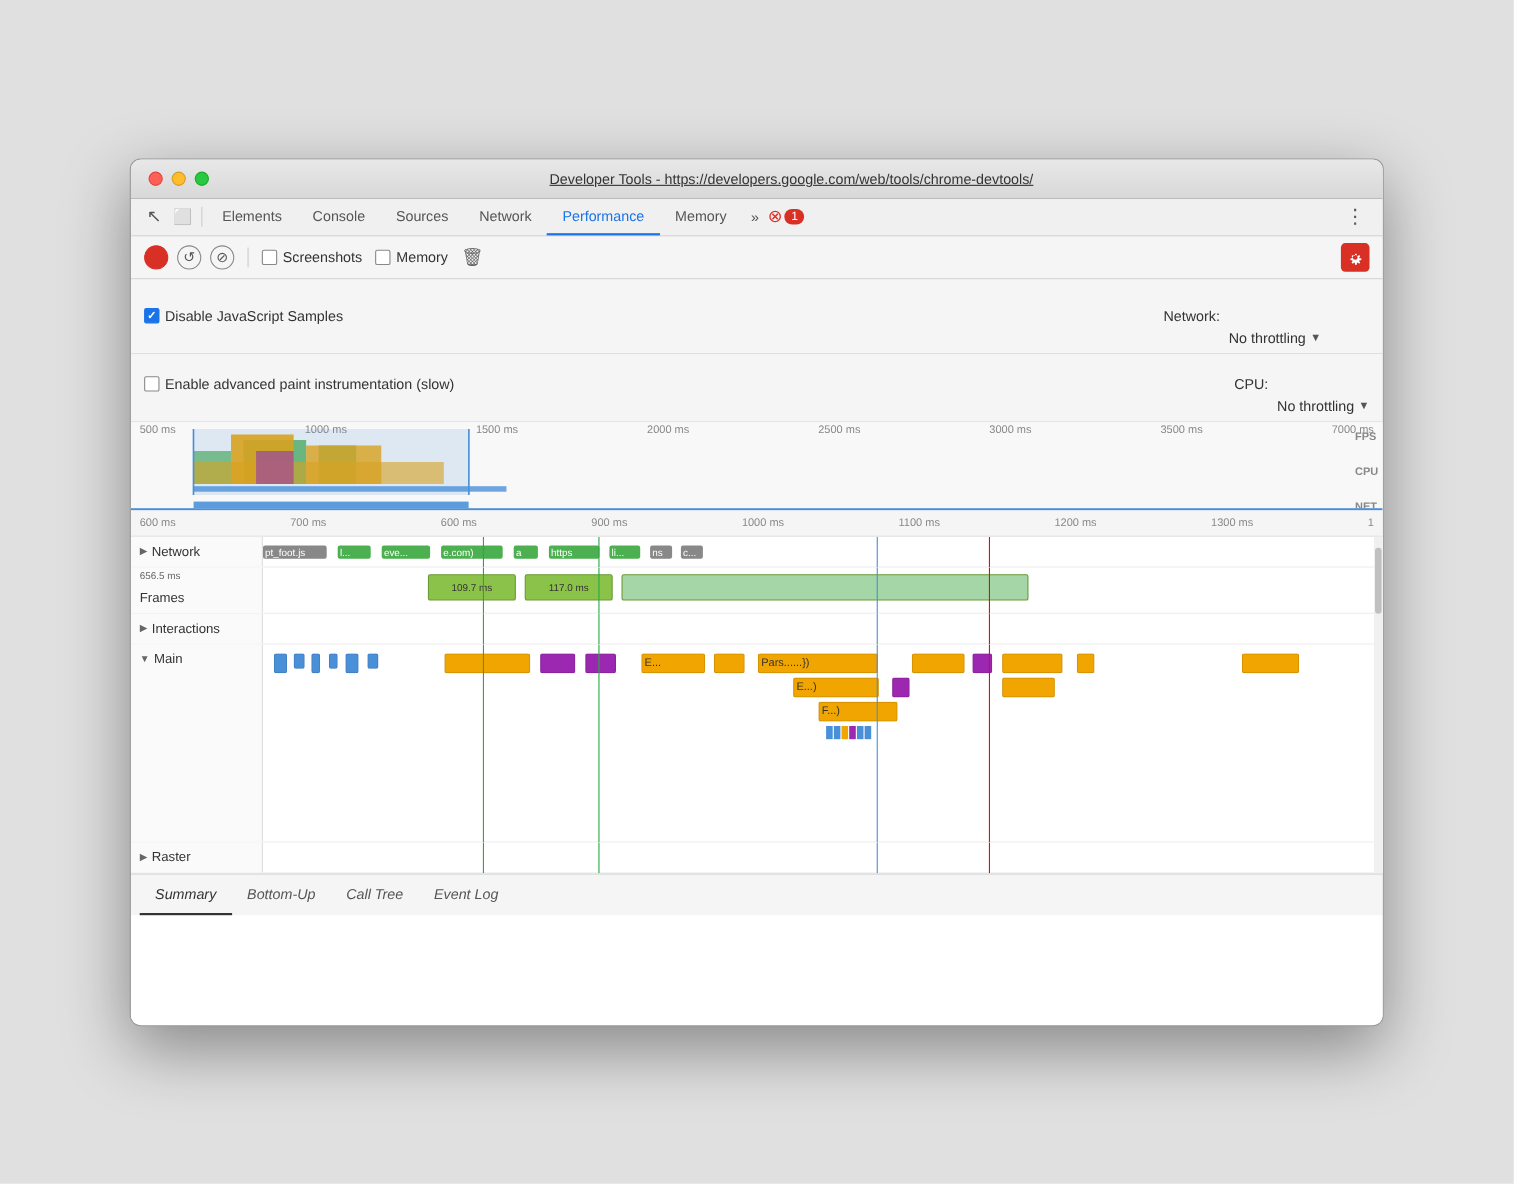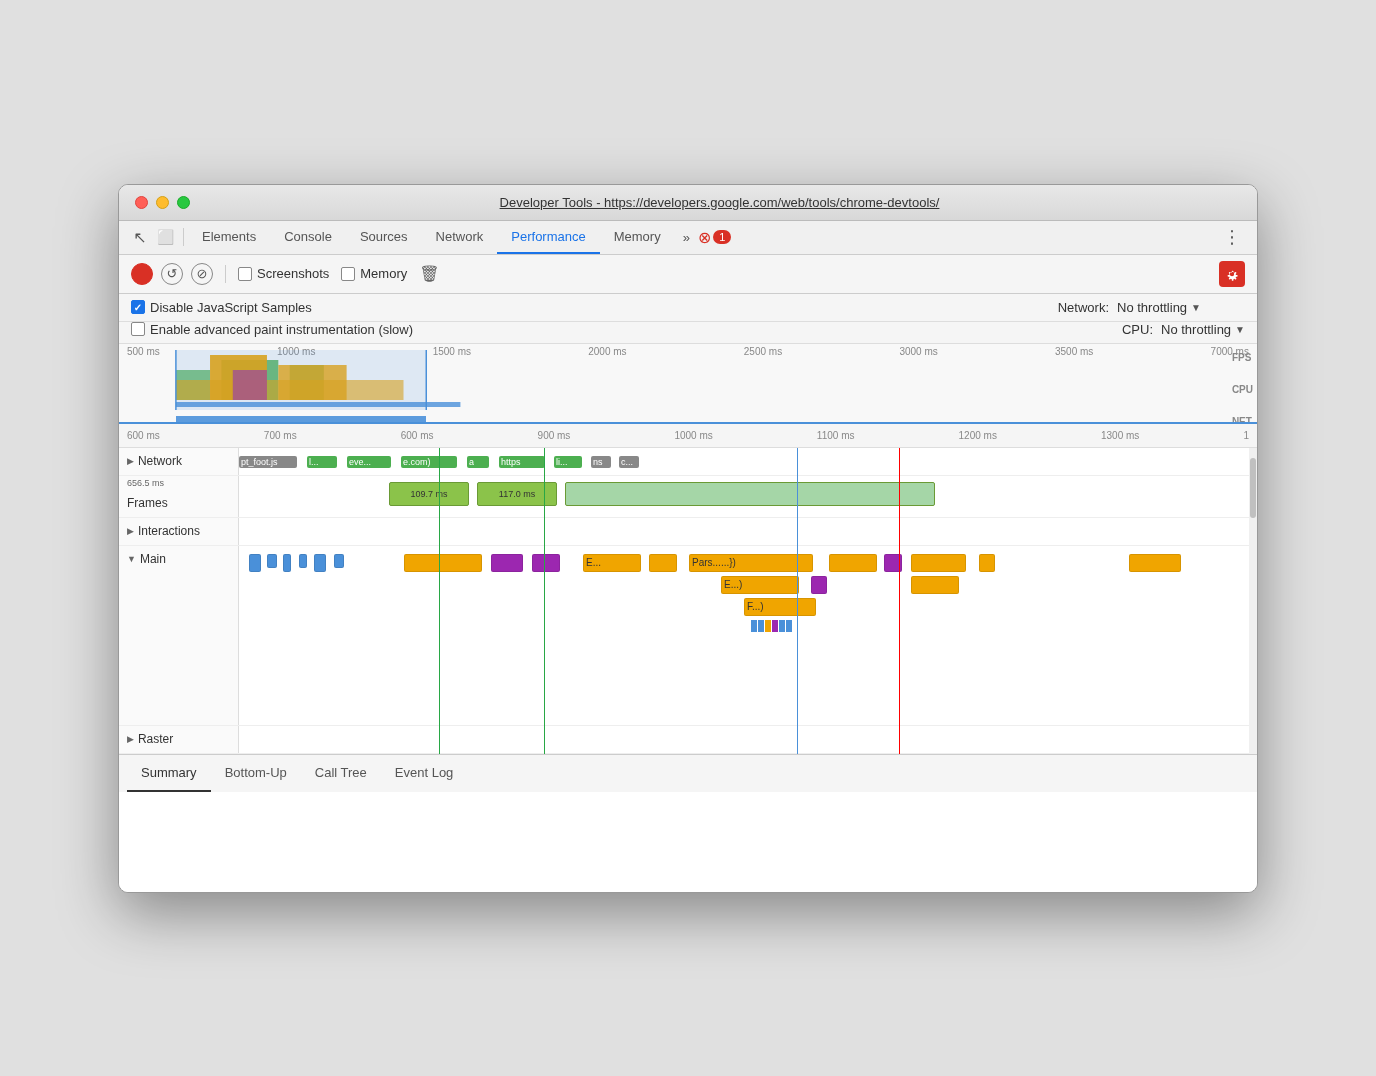--- a/index.html
+++ b/index.html
@@ -108,21 +108,21 @@
       border-bottom: 1px solid #ddd;
       padding: 6px 12px;
       display: flex;
       align-items: center;
       gap: 24px;
     }
     .option-group {
       display: flex; align-items: center; gap: 8px; font-size: 13px; color: #333;
     }
     .dropdown-inline {
-      display: flex; align-items: center; gap: 4px; cursor: pointer;
+      display: flex; align-items: center; gap: 4px; cursor: pointer; margin-top: 40px;
     }
     .dropdown-arrow { color: #555; font-size: 10px; }
 
     .timeline-container {
       background: white;
       overflow: hidden;
     }
     .mini-timeline {
       height: 80px;
       background: #f8f8f8;
@@ -267,20 +267,21 @@
     .vline-blue { background: #4a90d9; }
     .vline-green { background: #28a745; }
 
     
     .bottom-tabs {
       background: #f5f5f5;
       border-top: 1px solid #ccc;
       display: flex;
       align-items: center;
       padding: 0 8px;
+      font-style: italic;
     }
     .bottom-tab {
       padding: 10px 14px;
       font-size: 13px;
       color: #555;
       cursor: pointer;
       border-bottom: 2px solid transparent;
       white-space: nowrap;
     }
     .bottom-tab.active {
@@ -509,21 +510,21 @@
           <div class="main-bar" style="left:28px;width:10px;top:8px;height:14px;background:#4a90d9;"></div>
           <div class="main-bar" style="left:44px;width:8px;top:8px;height:18px;background:#4a90d9;"></div>
           <div class="main-bar" style="left:60px;width:8px;top:8px;height:14px;background:#4a90d9;"></div>
           <div class="main-bar" style="left:75px;width:12px;top:8px;height:18px;background:#4a90d9;"></div>
           <div class="main-bar" style="left:95px;width:10px;top:8px;height:14px;background:#4a90d9;"></div>
           <div class="main-bar" style="left:165px;width:78px;top:8px;height:18px;background:#f0a500;"></div>
           <div class="main-bar" style="left:252px;width:32px;top:8px;height:18px;background:#9c27b0;"></div>
           <div class="main-bar" style="left:293px;width:28px;top:8px;height:18px;background:#9c27b0;"></div>
           <div class="main-bar" style="left:344px;width:58px;top:8px;height:18px;background:#f0a500;">E...</div>
           <div class="main-bar" style="left:410px;width:28px;top:8px;height:18px;background:#f0a500;"></div>
-          <div class="main-bar" style="left:450px;width:124px;top:8px;height:18px;background:#f0a500;font-size:10px;">Pars......})</div>
+          <div class="main-bar" style="left:450px;width:109px;top:8px;height:18px;background:#f0a500;font-size:10px;">Pars......})</div>
           <div class="main-bar" style="left:590px;width:48px;top:8px;height:18px;background:#f0a500;"></div>
           <div class="main-bar" style="left:645px;width:18px;top:8px;height:18px;background:#9c27b0;"></div>
           <div class="main-bar" style="left:672px;width:55px;top:8px;height:18px;background:#f0a500;"></div>
           <div class="main-bar" style="left:740px;width:16px;top:8px;height:18px;background:#f0a500;"></div>
           <div class="main-bar" style="left:890px;width:52px;top:8px;height:18px;background:#f0a500;"></div>
 
           <div class="main-bar" style="left:482px;width:78px;top:30px;height:18px;background:#f0a500;">E...)</div>
           <div class="main-bar" style="left:572px;width:16px;top:30px;height:18px;background:#9c27b0;"></div>
           <div class="main-bar" style="left:672px;width:48px;top:30px;height:18px;background:#f0a500;"></div>
 

